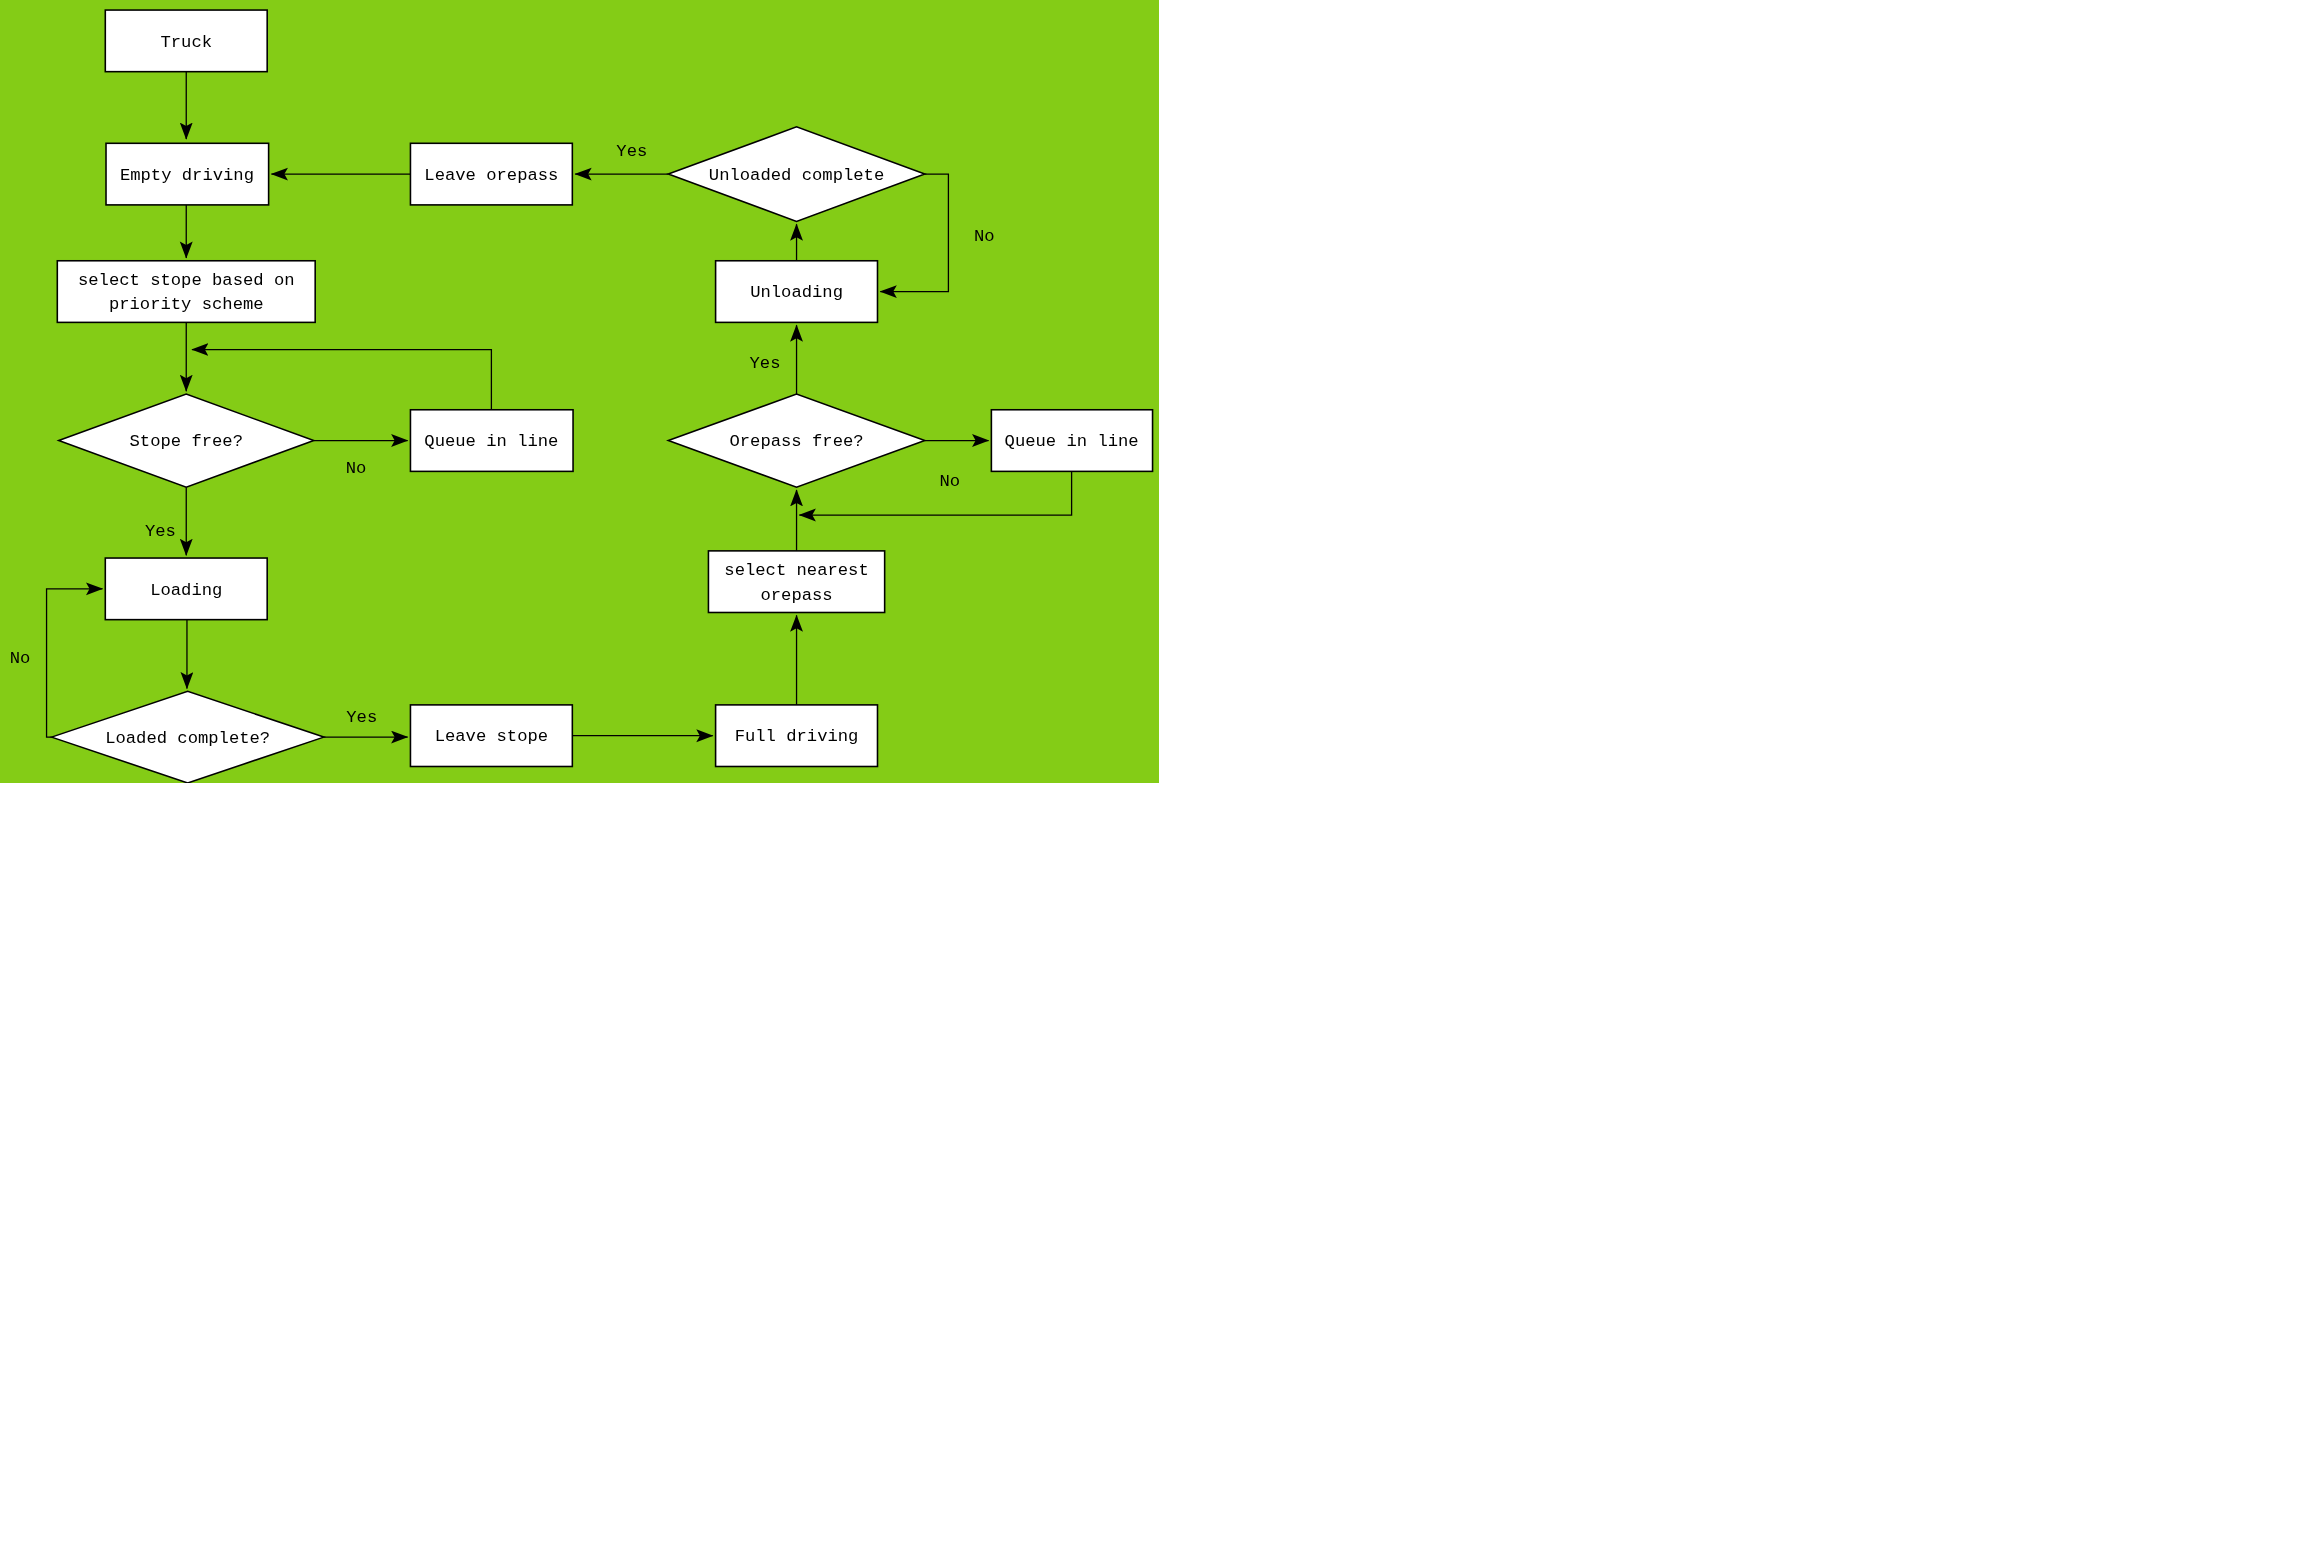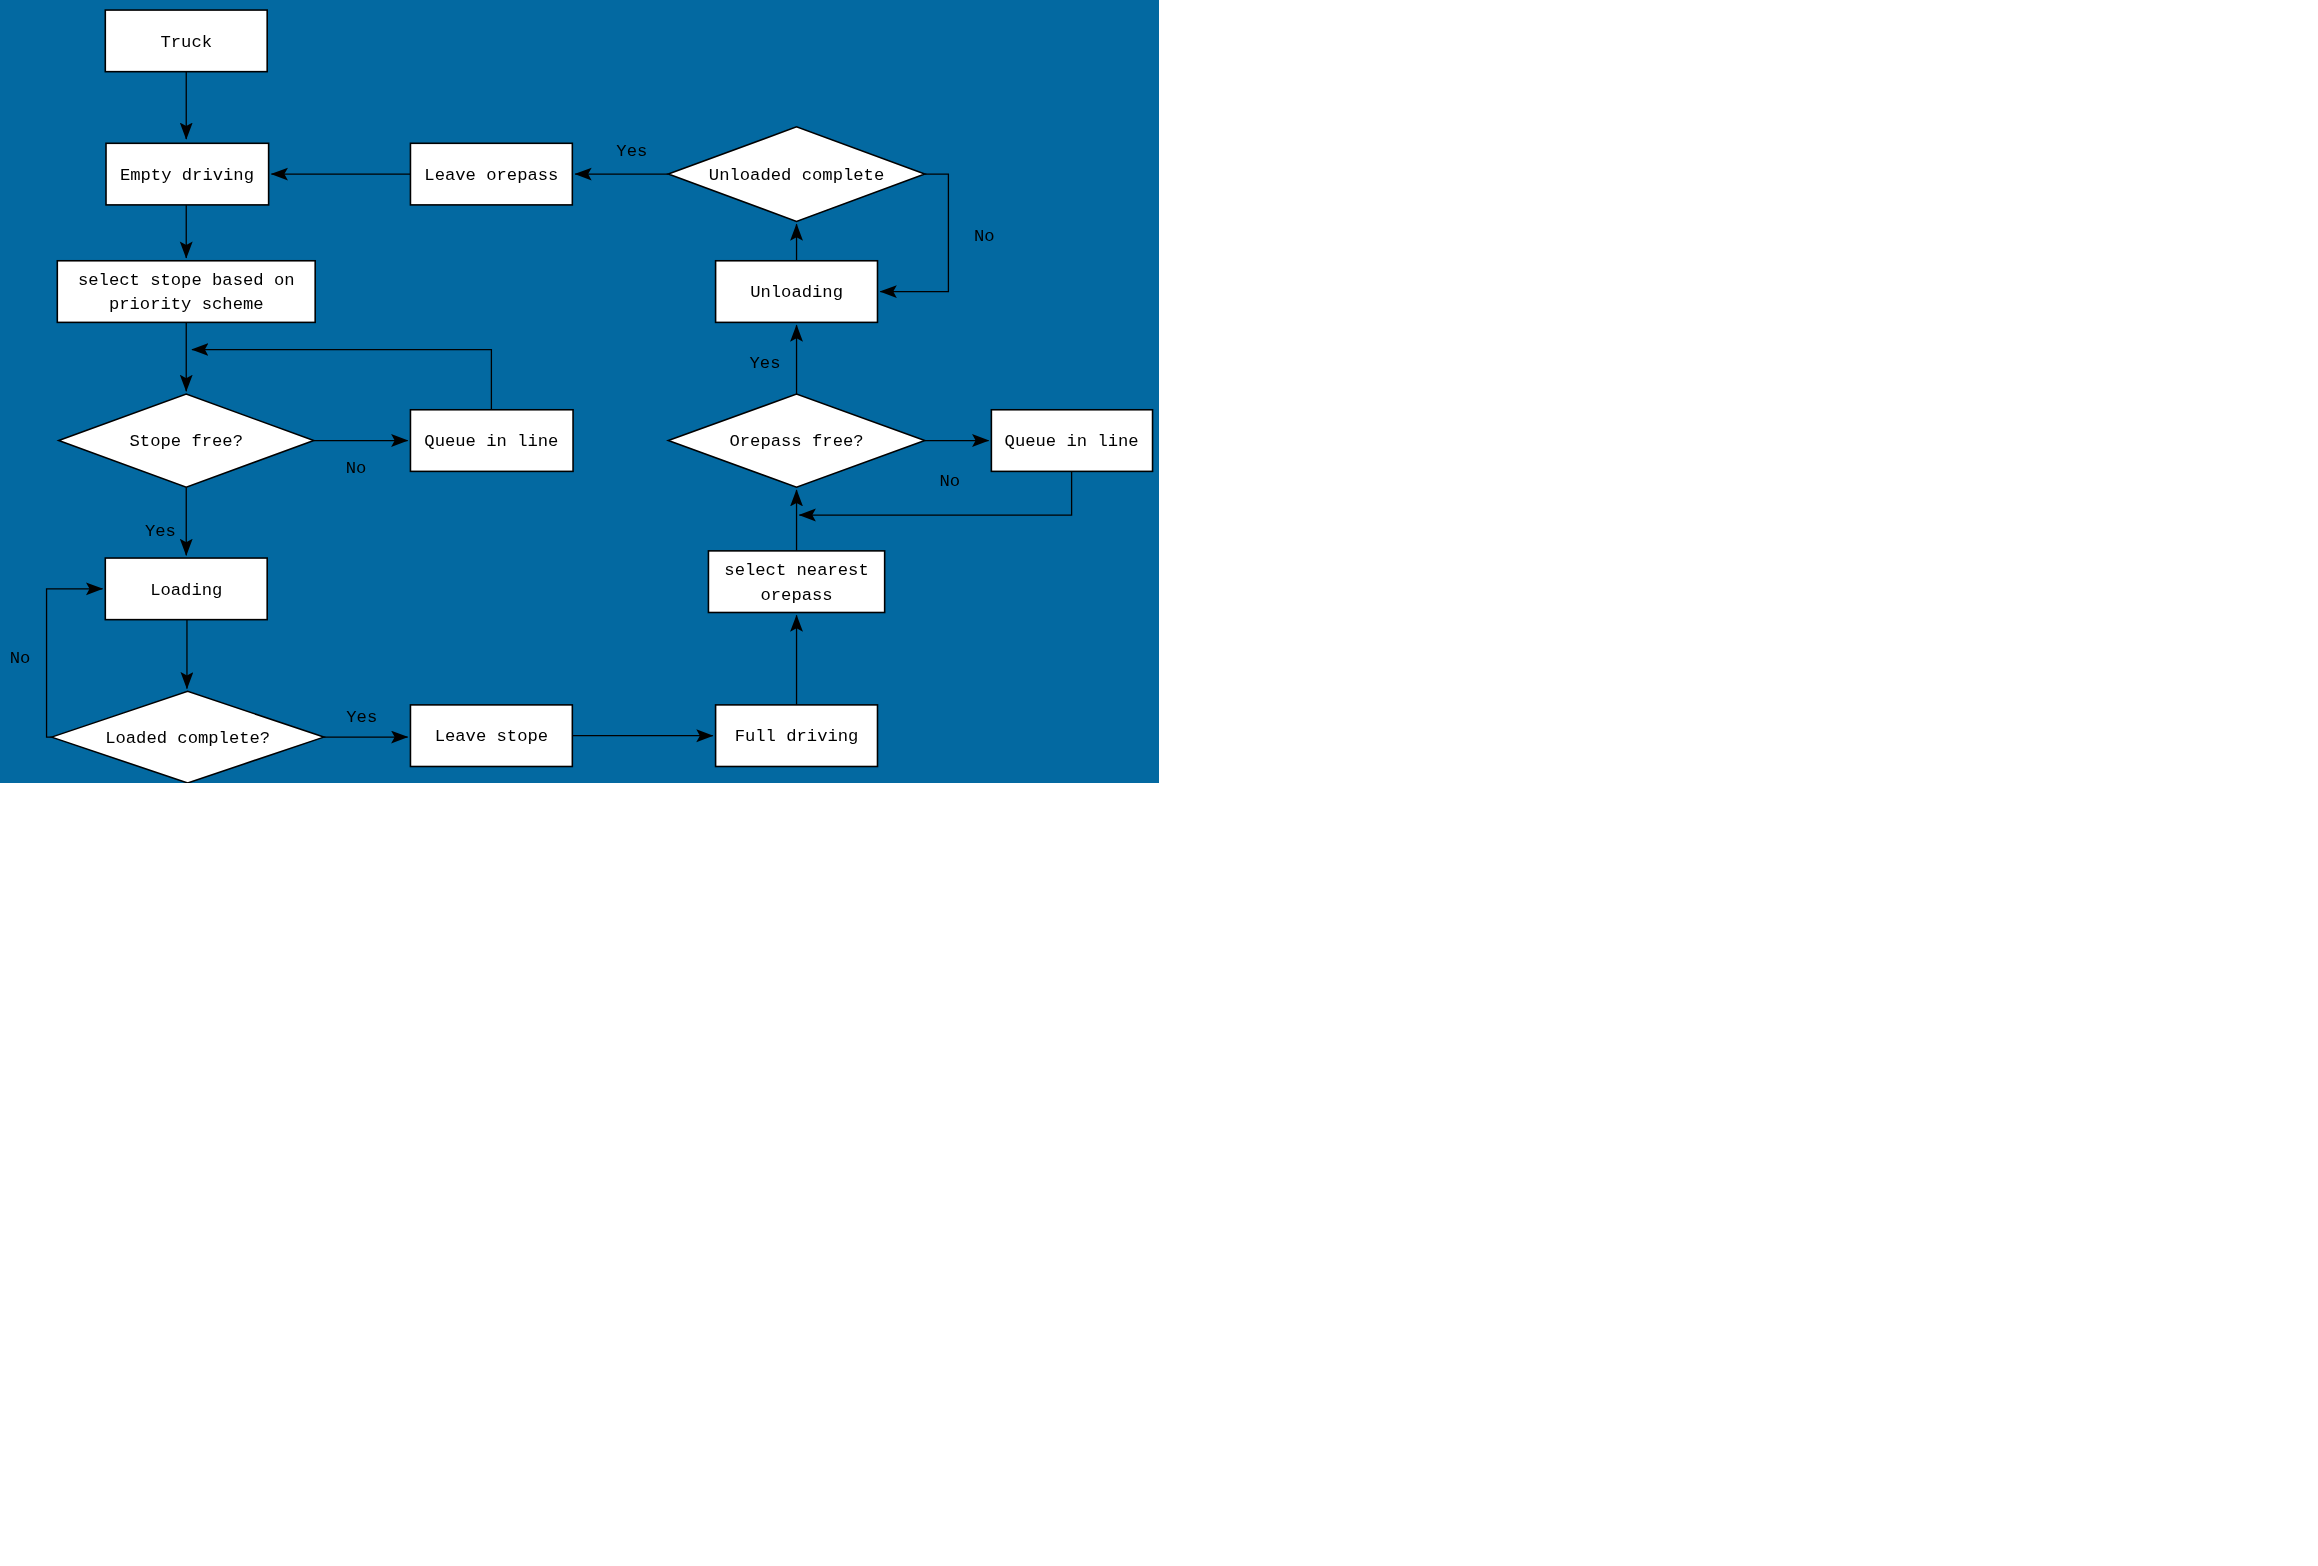--- a/index.html
+++ b/index.html
@@ -1,16 +1,16 @@
 <!DOCTYPE html>
 <html style="font-size:11.5px"><head>
 <meta charset="utf-8">
 <style>
   html,body{margin:0;padding:0;background:#ffffff;}
-  .canvas{width:1159px;height:783px;position:relative;background:#0369a1;}
+  .canvas{width:1159px;height:783px;position:relative;background:#84cc16;}
   svg{display:block;}
   .node-rect{fill:#ffffff;stroke:#000000;stroke-width:2.2;}
   .node-diamond{fill:#ffffff;stroke:#000000;stroke-width:2.2;}
   .edge{stroke:#000000;stroke-width:1.8;fill:none;}
   .lbl{font-family:"Liberation Mono","DejaVu Sans Mono",monospace;font-size:24px;fill:#000000;text-anchor:middle;}
   .branch{font-family:"Liberation Mono","DejaVu Sans Mono",monospace;font-size:24px;fill:#000000;text-anchor:middle;}
 </style>
 </head>
 <body>
 

